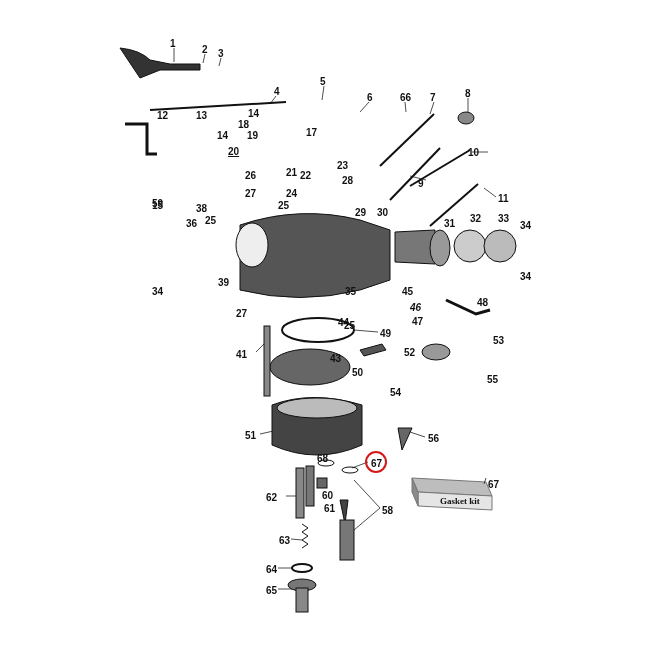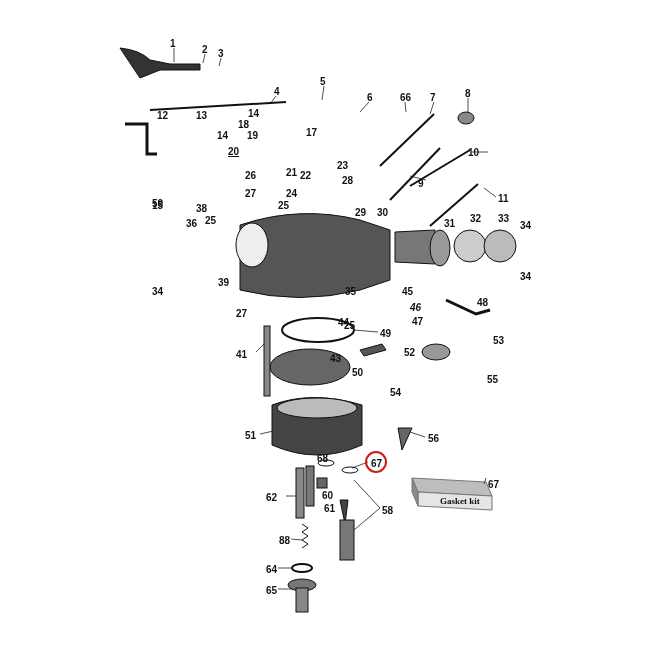--- a/index.html
+++ b/index.html
@@ -174,18 +174,18 @@
     <span class="lbl" style="left: 390px; top: 387px;">54</span>
     <span class="lbl" style="left: 245px; top: 430px;">51</span>
     <span class="lbl" style="left: 428px; top: 433px;">56</span>
     <span class="lbl" style="left: 317px; top: 453px;">68</span>
     <span class="lbl hl" style="left: 371px; top: 458px;">67</span>
     <span class="lbl" style="left: 488px; top: 479px;">67</span>
     <span class="lbl" style="left: 322px; top: 490px;">60</span>
     <span class="lbl" style="left: 266px; top: 492px;">62</span>
     <span class="lbl" style="left: 324px; top: 503px;">61</span>
     <span class="lbl" style="left: 382px; top: 505px;">58</span>
-    <span class="lbl" style="left: 279px; top: 535px;">88</span>
+    <span class="lbl" style="left: 279px; top: 535px;">63</span>
     <span class="lbl" style="left: 266px; top: 564px;">64</span>
     <span class="lbl" style="left: 266px; top: 585px;">65</span>
   </div>
 <div class="hl-ring" style="left:365px;top:451px;"></div>
 <div class="kit-label" style="left:440px;top:496px;">Gasket kit</div>
 
 </body></html>

